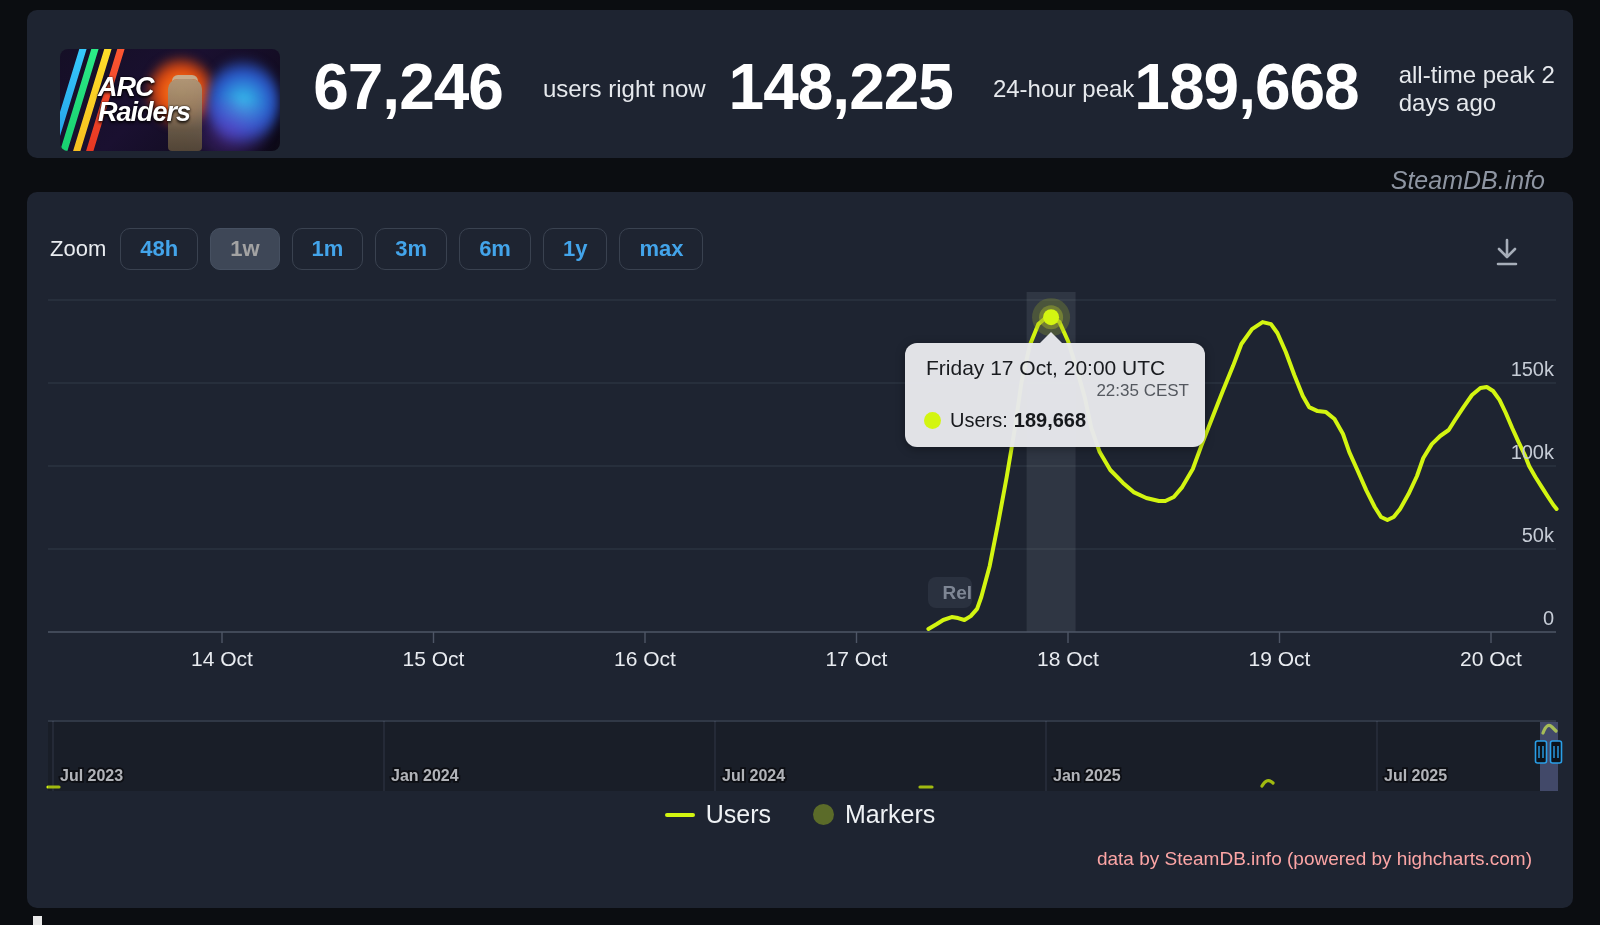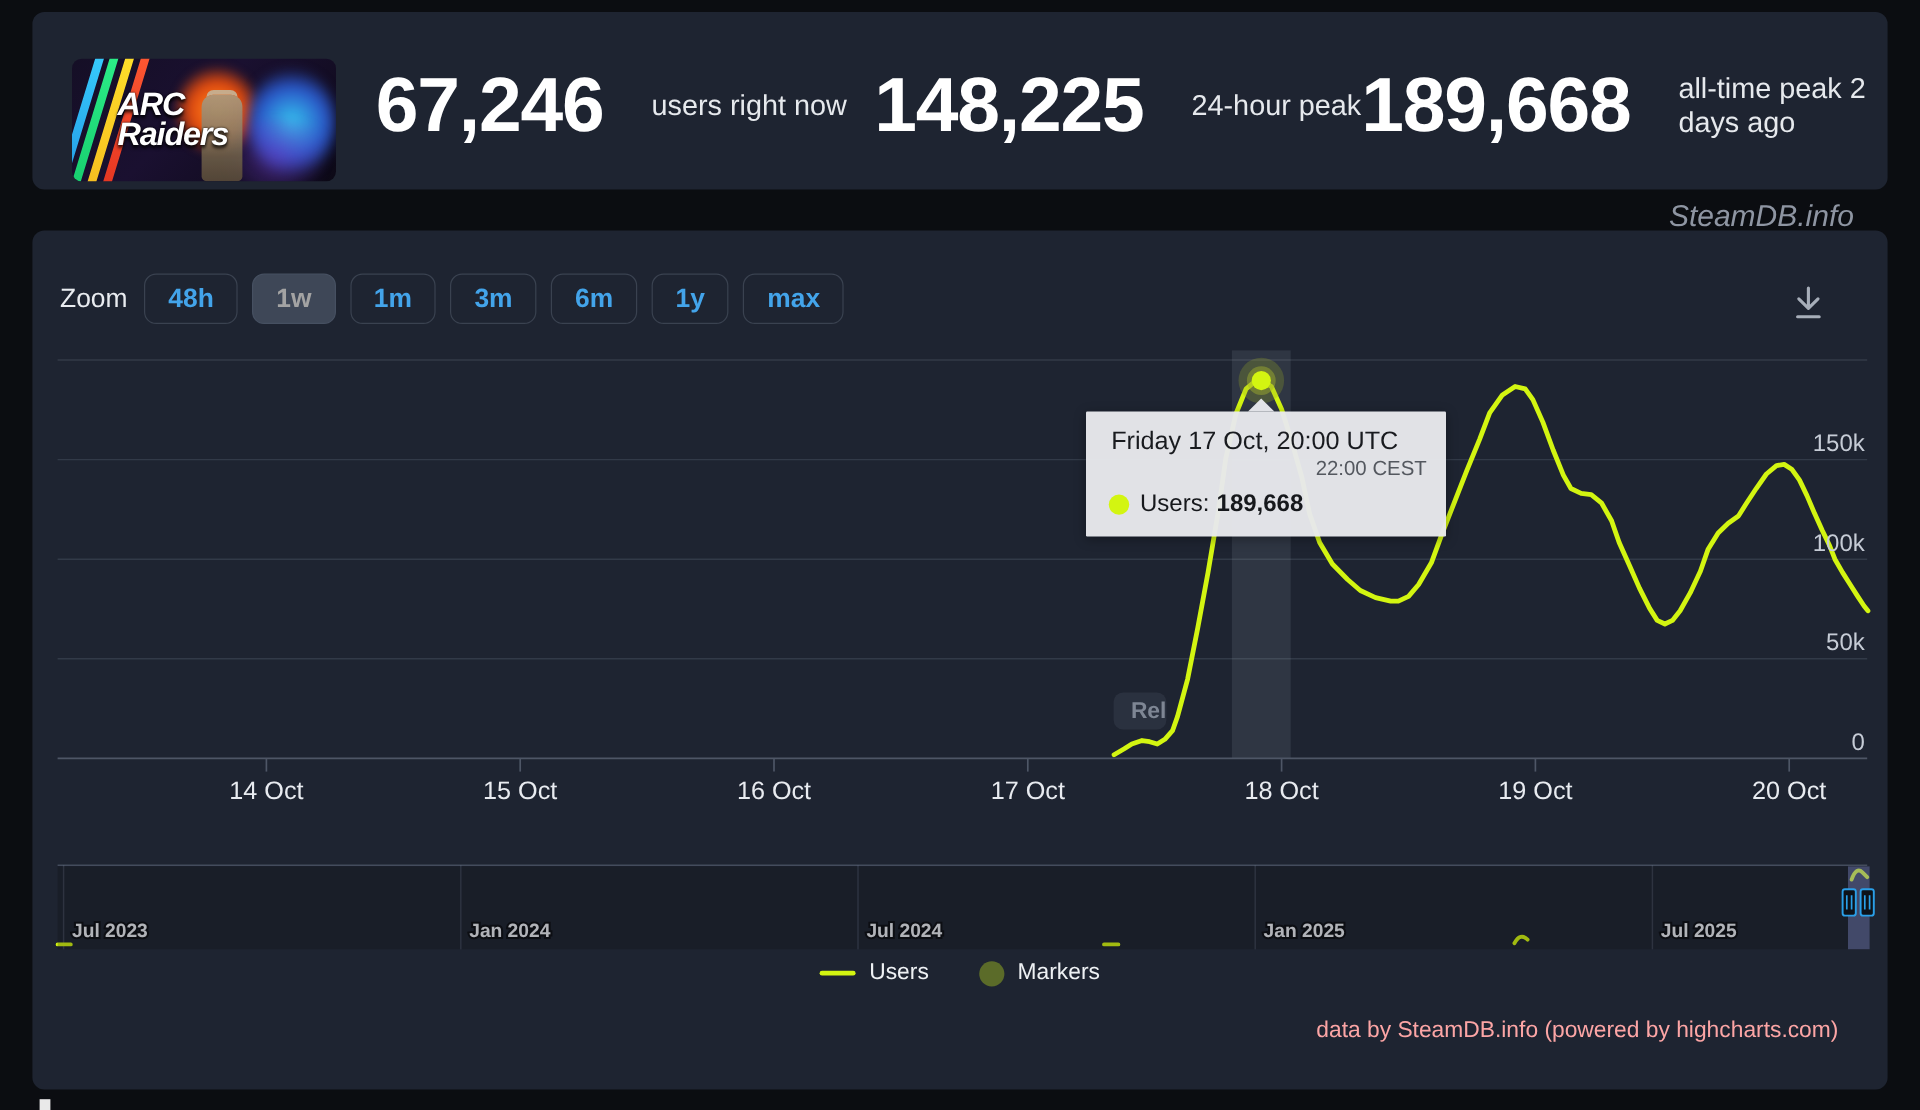--- a/index.html
+++ b/index.html
@@ -46,37 +46,37 @@
   #dl-icon { position:absolute; right:50px; top:44px; width:32px; height:34px; cursor:pointer; }
 
   #chart-svg { position:absolute; left:-27px; top:-192px; width:1600px; height:925px; pointer-events:none; }
 
   #rel-badge { position:absolute; left:901px; top:385px; width:44px; height:31px; line-height:31px;
                text-align:right; border-radius:8px; background:rgba(158,168,188,0.10);
                color:#7e8694; font-weight:700; font-size:19px; }
 
   
   #tooltip { position:absolute; left:878px; top:151px; width:300px; height:104px;
-             background:rgba(231,232,236,0.97); border-radius:1px; box-shadow:0 2px 10px rgba(0,0,0,.35); }
+             background:rgba(231,232,236,0.97); border-radius:12px; box-shadow:0 2px 10px rgba(0,0,0,.35); }
   #tt-arrow { position:absolute; left:135px; top:-11px; width:0; height:0;
              border-left:11px solid transparent; border-right:11px solid transparent;
              border-bottom:11px solid rgba(231,232,236,0.97); }
   #tt-date { margin:13px 16px 0 21px; font-size:21px; color:#191b1f; }
   #tt-local { text-align:right; margin:1px 16px 0 0; font-size:17px; color:#54585f; }
   #tt-row { display:flex; align-items:center; margin:8px 16px 0 19px; font-size:20px; color:#16181c; }
   #tt-dot { width:17px; height:17px; border-radius:50%; margin-right:9px; }
   #tt-value { font-weight:700; margin-left:6px; }
 
   
   #legend { position:absolute; left:0; right:0; top:608px; display:flex; justify-content:center;
             align-items:center; gap:42px; }
   .legend-item { display:flex; align-items:center; cursor:pointer; }
   .legend-dash { width:30px; height:4px; border-radius:2px; }
   .legend-circle { width:21px; height:21px; border-radius:50%; }
-  .legend-label { color:#eef1f4; font-size:19px; margin-left:11px; }
+  .legend-label { color:#eef1f4; font-size:25px; margin-left:11px; }
   #attribution { position:absolute; right:41px; top:656px; color:#fca5a5; font-size:19px; }
 
   #bottom-sliver { position:absolute; left:33px; top:916px; width:9px; height:9px; background:#e9e9e9; }
 </style>
 </head>
 <body>
 
 <div class="card" id="header-card">
   <div id="capsule">
     <div class="blob-orange"></div>
@@ -167,21 +167,21 @@
 
   <svg id="dl-icon" viewBox="0 0 32 34">
     <path d="M16 4 v15 M8 13 l8 8 8 -8 M7 28 h18" fill="none" stroke="#a7aeb9" stroke-width="2.6" stroke-linecap="round" stroke-linejoin="round"></path>
   </svg>
 
   <div id="rel-badge">Rel</div>
 
   <div id="tooltip">
     <div id="tt-arrow"></div>
     <div id="tt-date">Friday 17 Oct, 20:00 UTC</div>
-    <div id="tt-local">22:00 CEST</div>
+    <div id="tt-local">22:35 CEST</div>
     <div id="tt-row">
       <span id="tt-dot" style="background: rgb(211, 245, 17);"></span>
       <span>Users:</span>
       <span id="tt-value">189,668</span>
     </div>
   </div>
 
   <div id="legend">
       <div class="legend-item">
         <span class="legend-dash" style="background: rgb(211, 245, 17);"></span>

